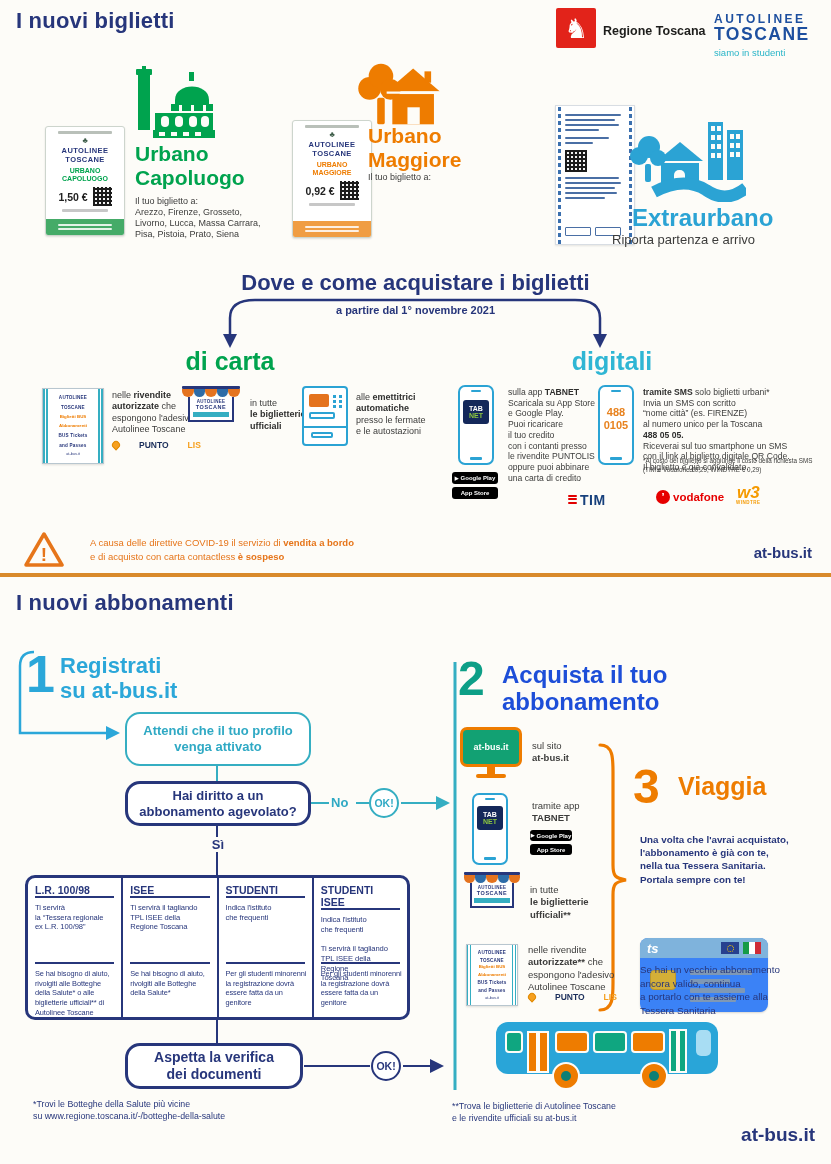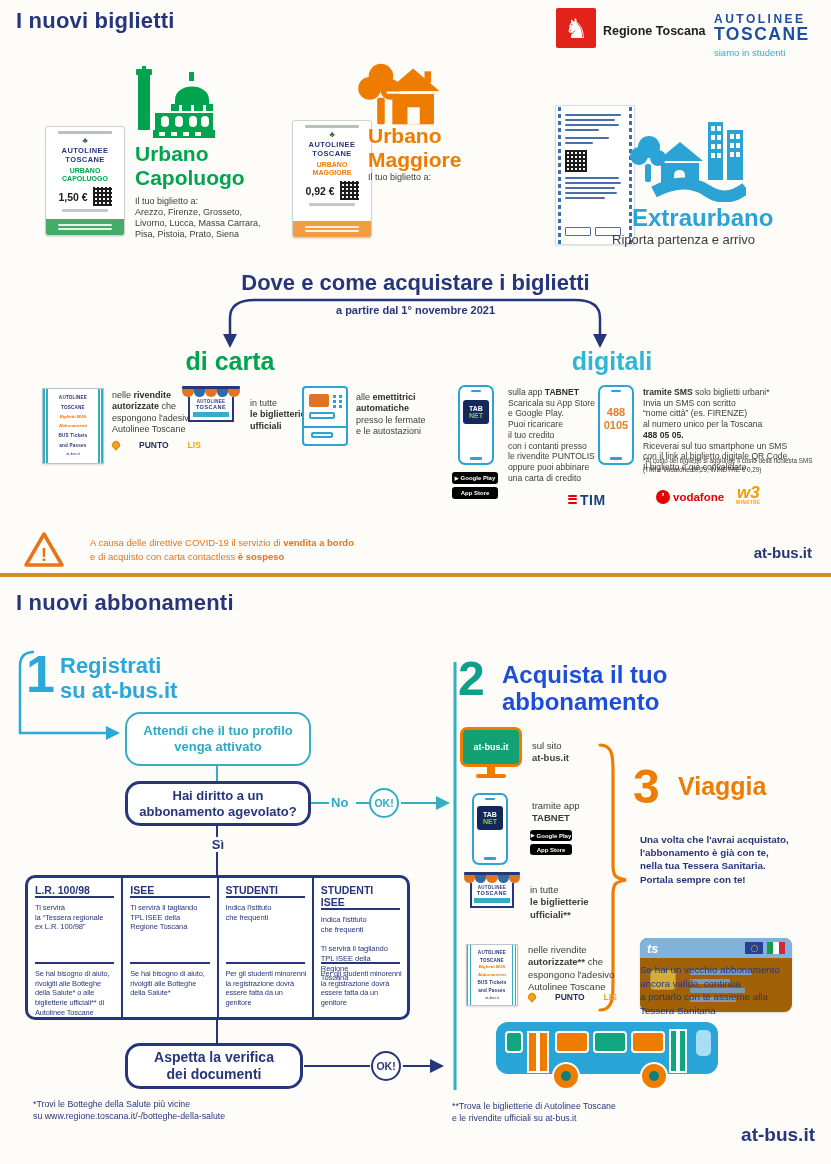--- a/index.html
+++ b/index.html
@@ -138,21 +138,21 @@
   .stick-mid .n{color:#27367b;font-weight:bold;font-size:4.6px;letter-spacing:.2px}
   .stick-mid .o{color:#ee7c00;font-weight:bold;font-size:4.4px}
   .stick-mid .u{color:#27367b;font-size:3.8px}
 
   .puntolis{display:flex;align-items:center;gap:19px}
   .pl-pin{width:8px;height:8px;background:#f6a01f;border-radius:50% 50% 50% 0;transform:rotate(-45deg);border:1px solid #e08900}
   .pl-1{font-size:8.5px;font-weight:bold;color:#1b2e5a}
   .pl-2{font-size:8.5px;font-weight:bold;color:#f6a01f}
 
   
-  .card{width:152px;height:74px;background:#a16207;border-radius:8px;overflow:hidden;position:relative;box-shadow:0 1px 2px rgba(0,0,0,.15)}
+  .card{width:128px;height:74px;background:#3b82f6;border-radius:8px;overflow:hidden;position:relative;box-shadow:0 1px 2px rgba(0,0,0,.15)}
   .card-band{height:20px;background:#7fb3dc;display:flex;align-items:center;padding:0 7px}
   .card-ts{color:#fff;font-weight:bold;font-style:italic;font-size:13px}
   .flag-eu{width:18px;height:12px;background:#27408f;margin-left:auto;display:flex;align-items:center;justify-content:center}
   .flag-eu i{width:7px;height:7px;border:1px dotted #f5c400;border-radius:50%}
   .flag-it{width:18px;height:12px;margin-left:4px;background:linear-gradient(90deg,#169b48 0 33%,#fff 33% 66%,#ce2b37 66%)}
   .chip{position:absolute;left:10px;top:32px;width:26px;height:20px;background:#d4af37;border:1px solid #b8962e;border-radius:4px}
   .cline{position:absolute;background:#7f98b5;height:5px;border-radius:1px}
 </style>
 </head>
 <body>

